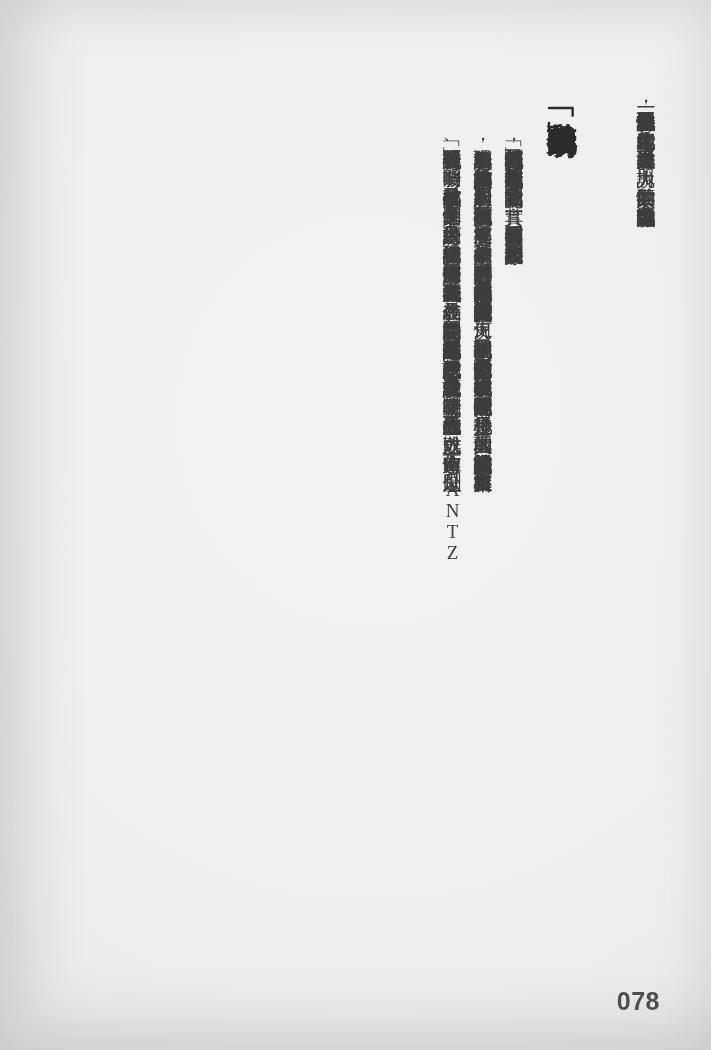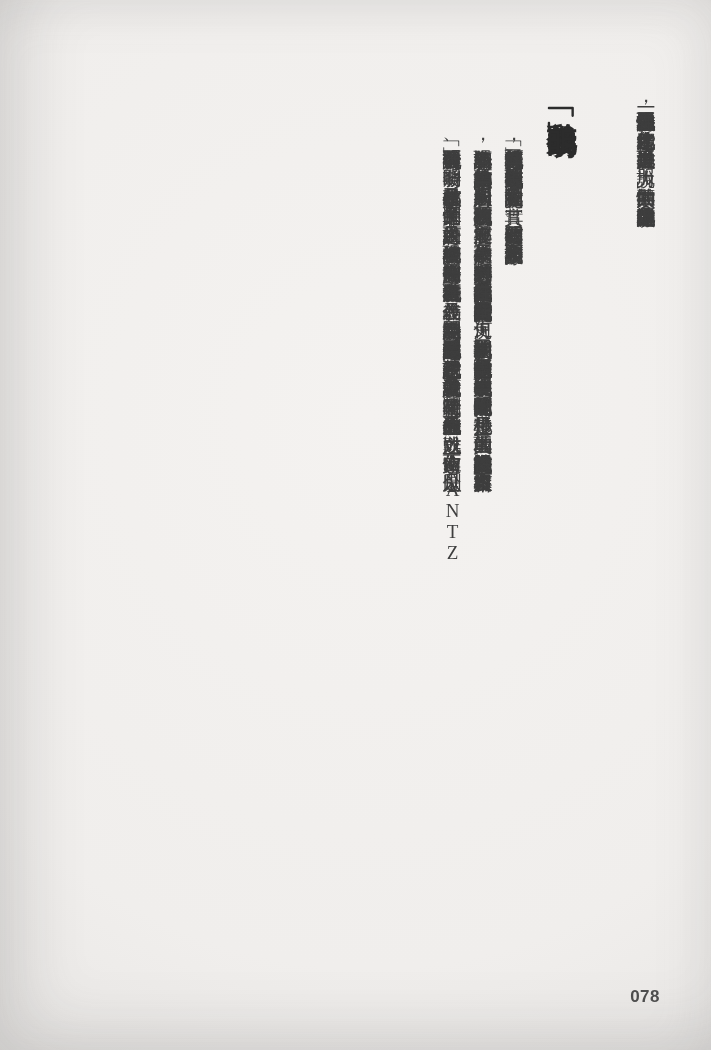--- a/index.html
+++ b/index.html
@@ -42,21 +42,21 @@
     letter-spacing: 1px;
     color: #2c2c2c;
   }
   .para { margin: 0; text-indent: 2em; }
   .upright { text-orientation: upright; }
   .pagenum {
     position: absolute;
     top: 987px; right: 51px;
     font-family: "Liberation Sans", sans-serif;
     font-weight: 700;
-    font-size: 17px;
+    font-size: 25px;
     letter-spacing: 0.5px;
     color: #4e4e4e;
   }
 </style>
 </head>
 <body>
 
 <div class="page">
   <div class="scan-shade"></div>
 

